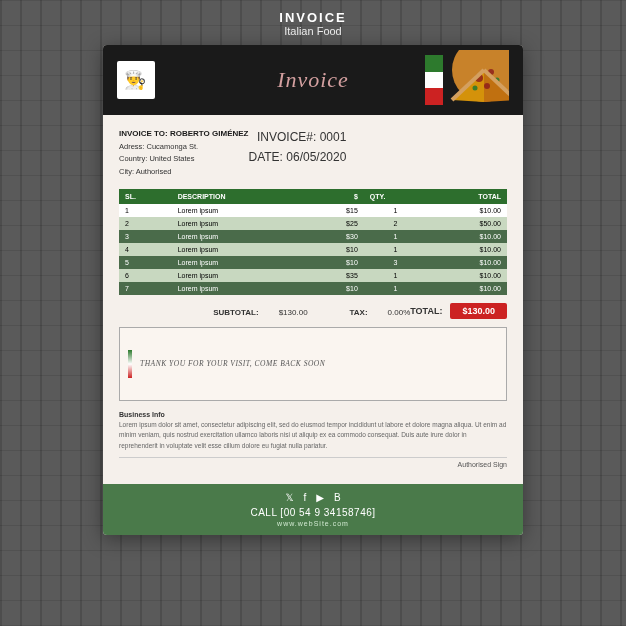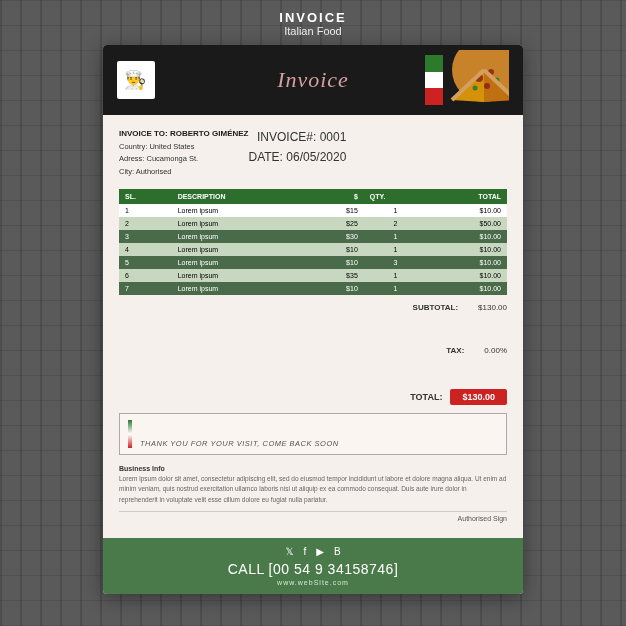--- a/index.html
+++ b/index.html
@@ -173,24 +173,22 @@
       font-size: 7px;
       color: inherit;
     }
     .invoice-table tbody td.right { text-align: right; }
     .invoice-table tbody td.center { text-align: center; }
 
     
     .totals-section {
       display: flex;
       justify-content: flex-end;
-      flex-direction: column;
       align-items: flex-end;
       margin-bottom: 8px;
-      gap: 32px;
     }
     .totals-row {
       display: flex;
       gap: 20px;
       font-size: 8px;
       color: #333;
       margin-bottom: 2px;
     }
     .totals-row span:first-child {
       font-weight: bold;
@@ -212,25 +210,26 @@
       background: #cc2222;
       color: #fff;
       padding: 3px 12px;
       font-size: 9px;
       font-weight: bold;
       border-radius: 2px;
     }
     
     .thankyou-row {
       display: flex;
-      align-items: flex-end;
+      align-items: center;
       border: 1px solid #aaa;
-      padding: 6px 8px;
+      padding: 22px 8px;
       margin-bottom: 8px;
       background: #faf5f0;
+      font-family: Liberation Serif, serif;
     }
     .thankyou-bar {
       width: 4px;
       height: 28px;
       background: linear-gradient(to bottom, #2d7a2d, #fff, #cc2222);
       margin-right: 8px;
     }
     .thankyou-text {
       font-size: 7.5px;
       font-style: italic;
@@ -268,21 +267,21 @@
       display: flex;
       justify-content: center;
       gap: 10px;
       margin-bottom: 4px;
     }
     .social-icon {
       color: #fff;
       font-size: 10px;
     }
     .footer-call {
-      font-size: 14px;
+      font-size: 10px;
       color: #fff;
       margin-bottom: 2px;
       letter-spacing: 0.5px;
     }
     .footer-website {
       font-size: 7px;
       color: #d0e8d0;
       letter-spacing: 1px;
     }
   </style>
@@ -326,22 +325,22 @@
         <path d="M77 50 Q61 35 45 20" stroke="#d4a060" stroke-width="4" fill="none"></path>
       </svg>
     </div>
   </div>
 
   <div class="card-body">
 
     <div class="billing-row">
       <div class="billing-left">
         <div class="bill-to">INVOICE TO: ROBERTO GIMÉNEZ</div>
+        <div>Adress: Cucamonga St.</div>
         <div>Country: United States</div>
-        <div>Adress: Cucamonga St.</div>
         <div>City: Authorised</div>
       </div>
       <div class="billing-right">
         <div>INVOICE#: 0001</div>
         <div>DATE: 06/05/2020</div>
       </div>
     </div>
 
     <table class="invoice-table">
       <thead>

